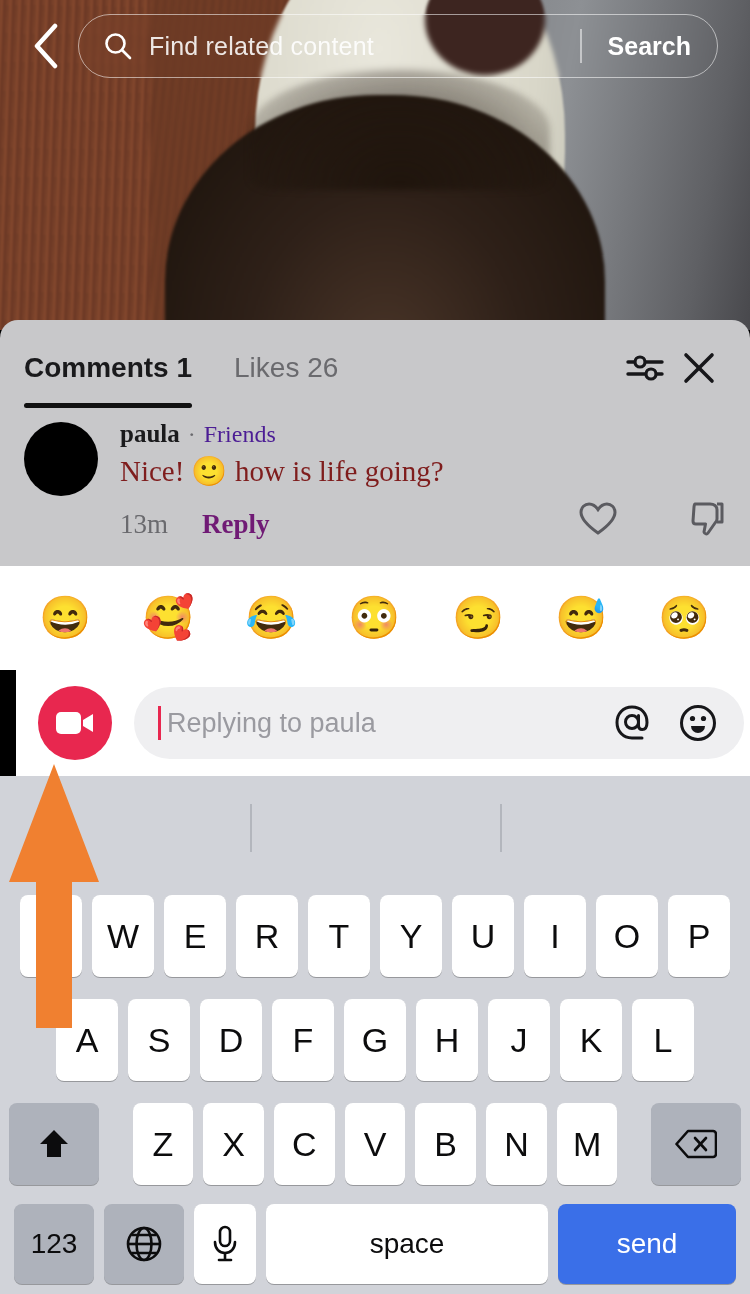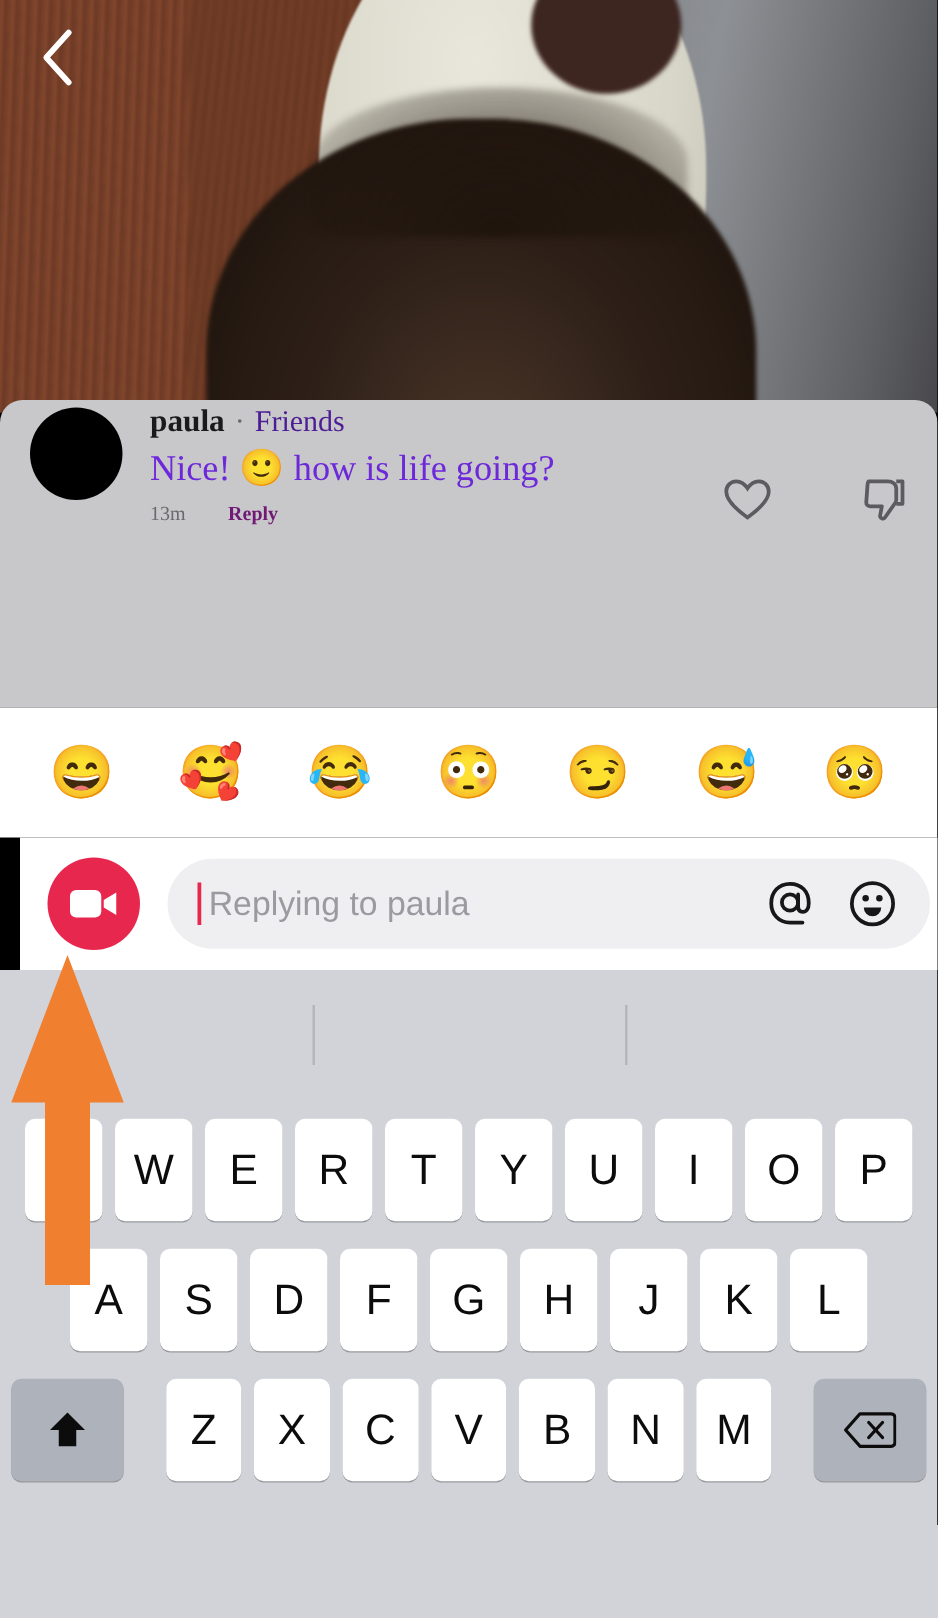--- a/index.html
+++ b/index.html
@@ -139,25 +139,25 @@
   .avatar {
     width: 74px; height: 74px; border-radius: 50%;
     background: #000; flex: 0 0 74px; margin-top: 2px;
   }
   .comment-body { flex: 1; margin-left: 22px; position: relative; }
   .comment-head { font-size: 24px; color: #48484c; display: flex; align-items: baseline; }
   .comment-user { font-weight: 700; color: #1a1a1c; font-size: 25px; }
   .comment-dot { margin: 0 8px; color: #6a6a6e; }
   .comment-rel { color: #4c1d95; }
   .comment-text {
-    font-size: 29px; color: #6d28d9; margin-top: 6px; line-height: 1.2;
+    font-size: 29px; color: #7f1d1d; margin-top: 6px; line-height: 1.2;
   }
   .comment-meta {
-    display: flex; align-items: flex-start; margin-top: 10px;
-    font-size: 16px; color: #6a6a6e;
+    display: flex; align-items: flex-start; margin-top: 20px;
+    font-size: 27px; color: #6a6a6e;
   }
   .comment-time { }
   .comment-reply { margin-left: 34px; font-weight: 700; color: #701a75; cursor: pointer; }
   .comment-actions {
     position: absolute; right: 0; bottom: 2px;
     display: flex; align-items: center; gap: 72px;
   }
   .act-icon { cursor: pointer; display: flex; }
 
   
@@ -259,24 +259,58 @@
     <div class="bg-hair"></div>
     <div class="bg-hair-wisp"></div>
   </div>
 
   <div class="topbar">
     <div class="back-chevron">
       <svg width="30" height="46" viewBox="0 0 30 46">
         <path d="M24 3 L6 23 L24 43" fill="none" stroke="#ffffff" stroke-width="4.5" stroke-linecap="round" stroke-linejoin="round"></path>
       </svg>
     </div>
+    <div class="search-pill">
+      <span class="search-icon">
+        <svg width="30" height="30" viewBox="0 0 30 30">
+          <circle cx="12.5" cy="12.5" r="9" fill="none" stroke="#ffffff" stroke-width="2.6"></circle>
+          <line x1="19" y1="19" x2="27" y2="27" stroke="#ffffff" stroke-width="2.6" stroke-linecap="round"></line>
+        </svg>
+      </span>
+      <span class="search-input-text">Find related content</span>
+      <div class="search-sep"></div>
+      <span class="search-btn">Search</span>
+    </div>
   </div>
 
   <div class="comments-panel">
 
+    <div class="tabs-row">
+      <div class="tab active">
+        <span>Comments 1</span>
+      </div>
+      <div class="tab inactive">
+        <span>Likes 26</span>
+      </div>
+      <div class="tabs-spacer"></div>
+      <div class="tab-icon">
+        <svg width="40" height="34" viewBox="0 0 40 34">
+          <line x1="3" y1="11" x2="37" y2="11" stroke="#17171a" stroke-width="3.4" stroke-linecap="round"></line>
+          <line x1="3" y1="23" x2="37" y2="23" stroke="#17171a" stroke-width="3.4" stroke-linecap="round"></line>
+          <circle cx="15" cy="11" r="5" fill="#c8c8ca" stroke="#17171a" stroke-width="3.2"></circle>
+          <circle cx="26" cy="23" r="5" fill="#c8c8ca" stroke="#17171a" stroke-width="3.2"></circle>
+        </svg>
+      </div>
+      <div class="tab-icon">
+        <svg width="34" height="34" viewBox="0 0 34 34">
+          <line x1="4" y1="4" x2="30" y2="30" stroke="#17171a" stroke-width="3.6" stroke-linecap="round"></line>
+          <line x1="30" y1="4" x2="4" y2="30" stroke="#17171a" stroke-width="3.6" stroke-linecap="round"></line>
+        </svg>
+      </div>
+    </div>
 
     <div class="comment-row">
       <div class="avatar"></div>
       <div class="comment-body">
         <div class="comment-head">
           <span class="comment-user">paula</span>
           <span class="comment-dot">·</span>
           <span class="comment-rel">Friends</span>
         </div>
         <div class="comment-text">Nice! 🙂 how is life going?</div>
@@ -387,19 +421,40 @@
       <div class="shift-gap"></div>
       <div class="key key-wide">
         <svg width="42" height="32" viewBox="0 0 42 32">
           <path d="M13 3 H38 A3 3 0 0 1 41 6 V26 A3 3 0 0 1 38 29 H13 L1.5 16 Z" fill="none" stroke="#0c0c0d" stroke-width="2.6" stroke-linejoin="round"></path>
           <line x1="20" y1="10" x2="31" y2="22" stroke="#0c0c0d" stroke-width="2.6" stroke-linecap="round"></line>
           <line x1="31" y1="10" x2="20" y2="22" stroke="#0c0c0d" stroke-width="2.6" stroke-linecap="round"></line>
         </svg>
       </div>
     </div>
 
+    <div class="krow krow4">
+      <div class="key k-num">123</div>
+      <div class="key k-globe">
+        <svg width="38" height="38" viewBox="0 0 38 38">
+          <circle cx="19" cy="19" r="16" fill="none" stroke="#0c0c0d" stroke-width="2.6"></circle>
+          <ellipse cx="19" cy="19" rx="7.5" ry="16" fill="none" stroke="#0c0c0d" stroke-width="2.6"></ellipse>
+          <line x1="3" y1="19" x2="35" y2="19" stroke="#0c0c0d" stroke-width="2.6"></line>
+          <path d="M6.5 10 H31.5 M6.5 28 H31.5" fill="none" stroke="#0c0c0d" stroke-width="2.6"></path>
+        </svg>
+      </div>
+      <div class="key k-mic">
+        <svg width="28" height="38" viewBox="0 0 28 38">
+          <rect x="9" y="2" width="10" height="19" rx="5" fill="none" stroke="#0c0c0d" stroke-width="2.6"></rect>
+          <path d="M4 17 C4 24 8.5 28 14 28 C19.5 28 24 24 24 17" fill="none" stroke="#0c0c0d" stroke-width="2.6" stroke-linecap="round"></path>
+          <line x1="14" y1="28" x2="14" y2="35" stroke="#0c0c0d" stroke-width="2.6"></line>
+          <line x1="8" y1="35" x2="20" y2="35" stroke="#0c0c0d" stroke-width="2.6" stroke-linecap="round"></line>
+        </svg>
+      </div>
+      <div class="key k-space">space</div>
+      <div class="key k-send">send</div>
+    </div>
   </div>
 
   <svg class="arrow-annot" viewBox="0 0 100 268">
     <polygon points="50,4 95,122 68,122 68,268 32,268 32,122 5,122" fill="#f08030"></polygon>
   </svg>
 
 </div>
 
 </body></html>

